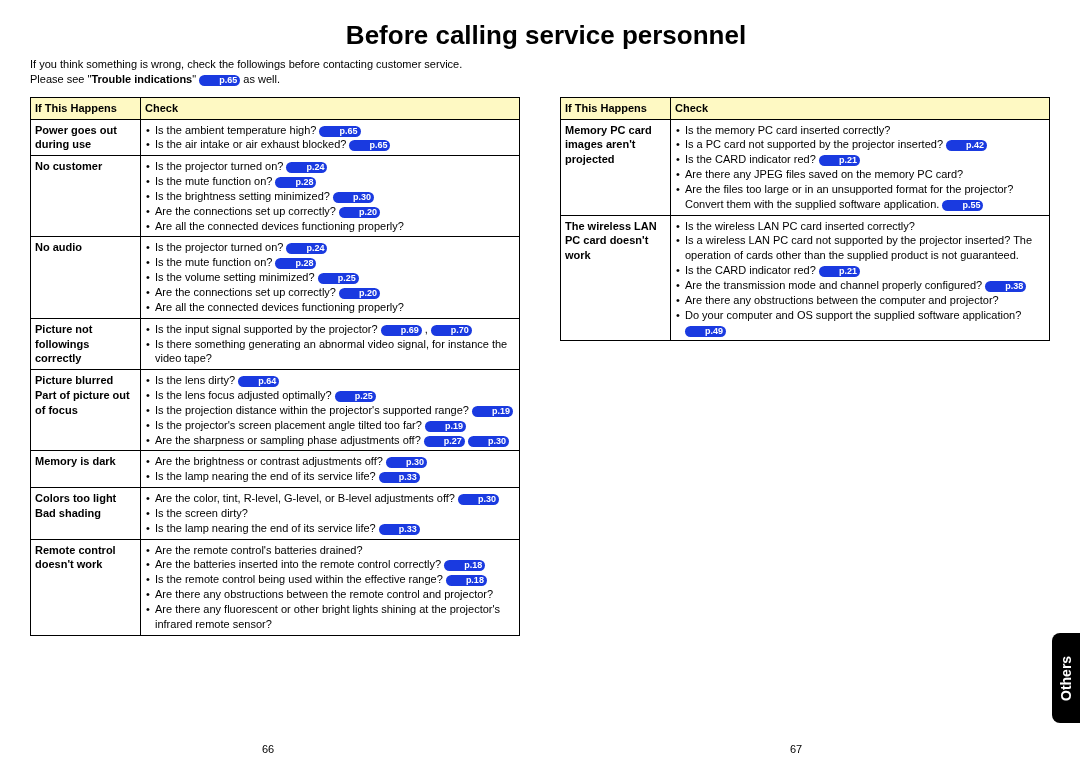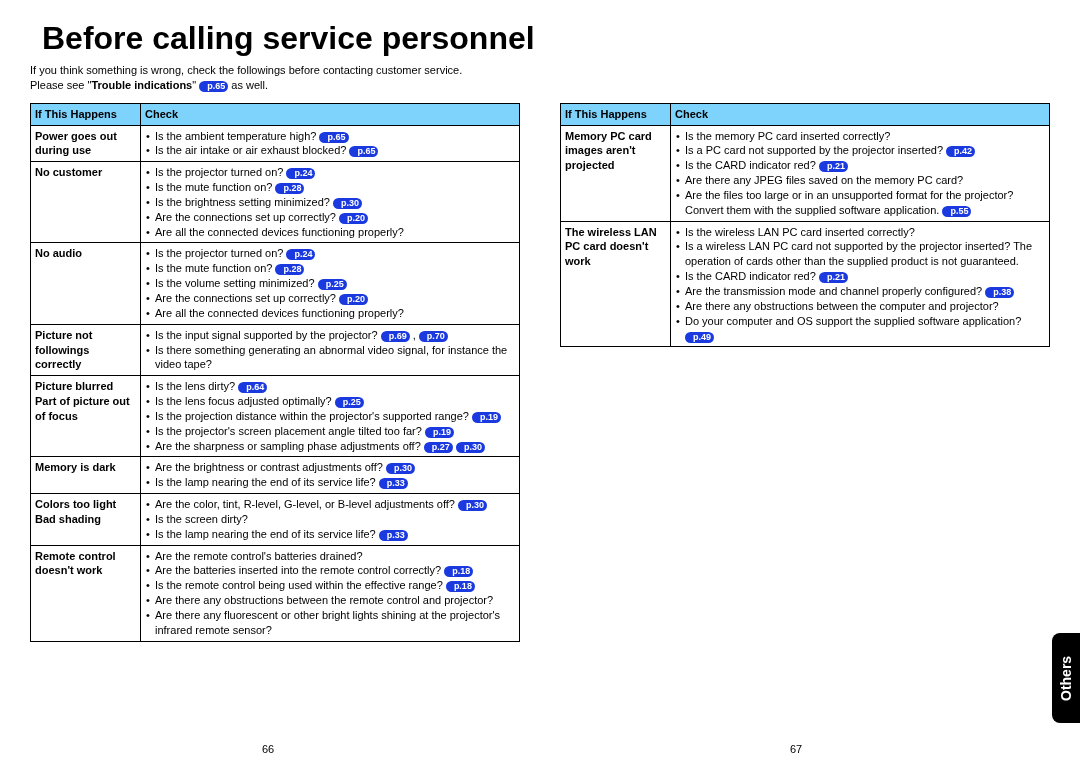--- a/index.html
+++ b/index.html
@@ -10,23 +10,24 @@
     background: #fff;
     width: 1080px;
     height: 763px;
     position: relative;
     overflow: hidden;
   }
   .page {
     padding: 20px 30px 10px 30px;
   }
   h1 {
-    font-size: 32px;
+    font-size: 26px;
     font-weight: bold;
     margin: 0 0 6px 12px;
+    text-align: center;
   }
   .intro {
     font-size: 11px;
     line-height: 1.35;
     margin-bottom: 10px;
   }
   .columns {
     display: flex;
     gap: 40px;
     align-items: flex-start;
@@ -44,21 +45,21 @@
   }
   table.troubleshoot th,
   table.troubleshoot td {
     border: 1px solid #000;
     padding: 3px 4px 3px 4px;
     vertical-align: top;
     text-align: left;
   }
   table.troubleshoot th {
     font-weight: bold;
-    background: #7dd3fc;
+    background: #fef9c3;
   }
   table.troubleshoot th.col-happens { width: 110px; }
   table.troubleshoot td.happens { font-weight: bold; width: 110px; }
   ul.checklist {
     list-style: none;
     margin: 0;
     padding: 0;
   }
   ul.checklist li {
     position: relative;
@@ -70,21 +71,21 @@
     left: 1px;
     top: 0;
   }
   .pref {
     display: inline-block;
     background: #1a3ae0;
     color: #fff;
     font-weight: bold;
     font-size: 9px;
     line-height: 1;
-    padding: 1px 3px 1px 8px;
+    padding: 1px 3px 1px 20px;
     border-radius: 6px;
     vertical-align: baseline;
   }
   .page-num {
     position: absolute;
     bottom: 8px;
     font-size: 11px;
   }
   .page-num.left { left: 262px; }
   .page-num.right { left: 790px; }

